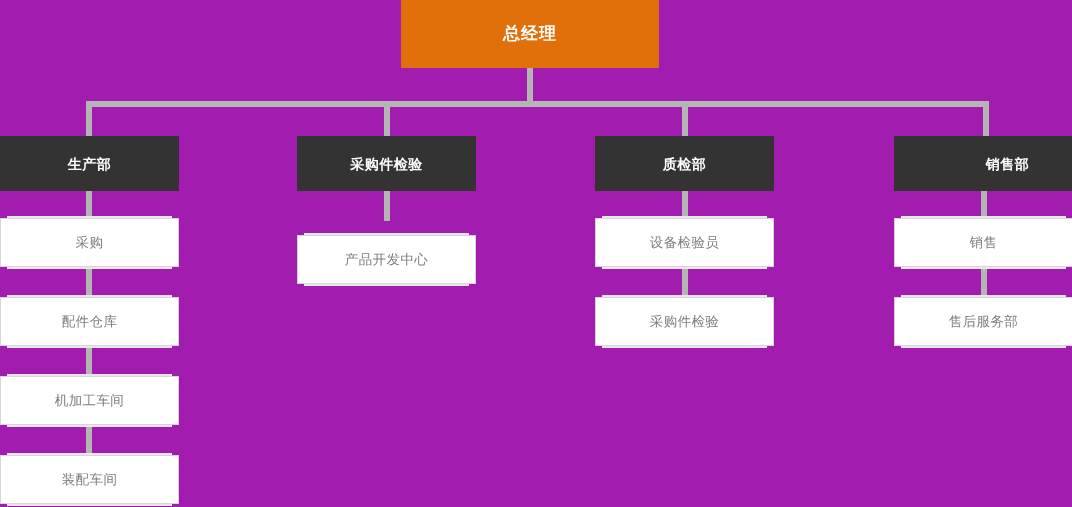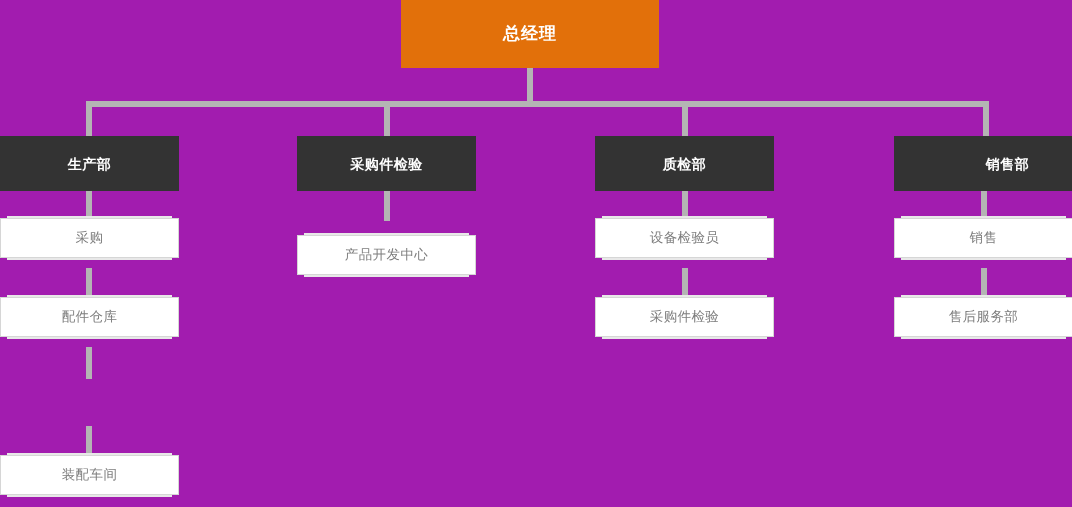--- a/index.html
+++ b/index.html
@@ -69,21 +69,21 @@
     font-weight: bold;
     letter-spacing: 0.5px;
     line-height: 1;
     text-align: right;
   }
 
   
   .node-unit {
     position: absolute;
     width: 179px;
-    height: 40px;
+    height: 49px;
     background: #ffffff;
     border: 1px solid #d6d6d6;
     display: flex;
     align-items: center;
     justify-content: center;
     box-sizing: border-box;
   }
   .node-unit .node-label {
     color: #7d7d7d;
     font-size: 13.5px;
@@ -150,20 +150,23 @@
   <div class="node-dept" style="left:894px;padding-left:48px;">
     <span class="node-label">销售部</span>
   </div>
 
   <div class="node-unit" style="left:0px; top:218px;">
     <span class="node-label">采购</span>
   </div>
   <div class="node-unit" style="left:0px; top:297px;text-align:center;">
     <span class="node-label">配件仓库</span>
   </div>
+  <div class="node-unit" style="left:0px; top:376px;">
+    <span class="node-label">机加工车间</span>
+  </div>
   <div class="node-unit" style="left:0px; top:455px;">
     <span class="node-label">装配车间</span>
   </div>
 
   <div class="node-unit" style="left:297px; top:218px;margin-top:17px;">
     <span class="node-label">产品开发中心</span>
   </div>
 
   <div class="node-unit" style="left:595px; top:218px;">
     <span class="node-label">设备检验员</span>

